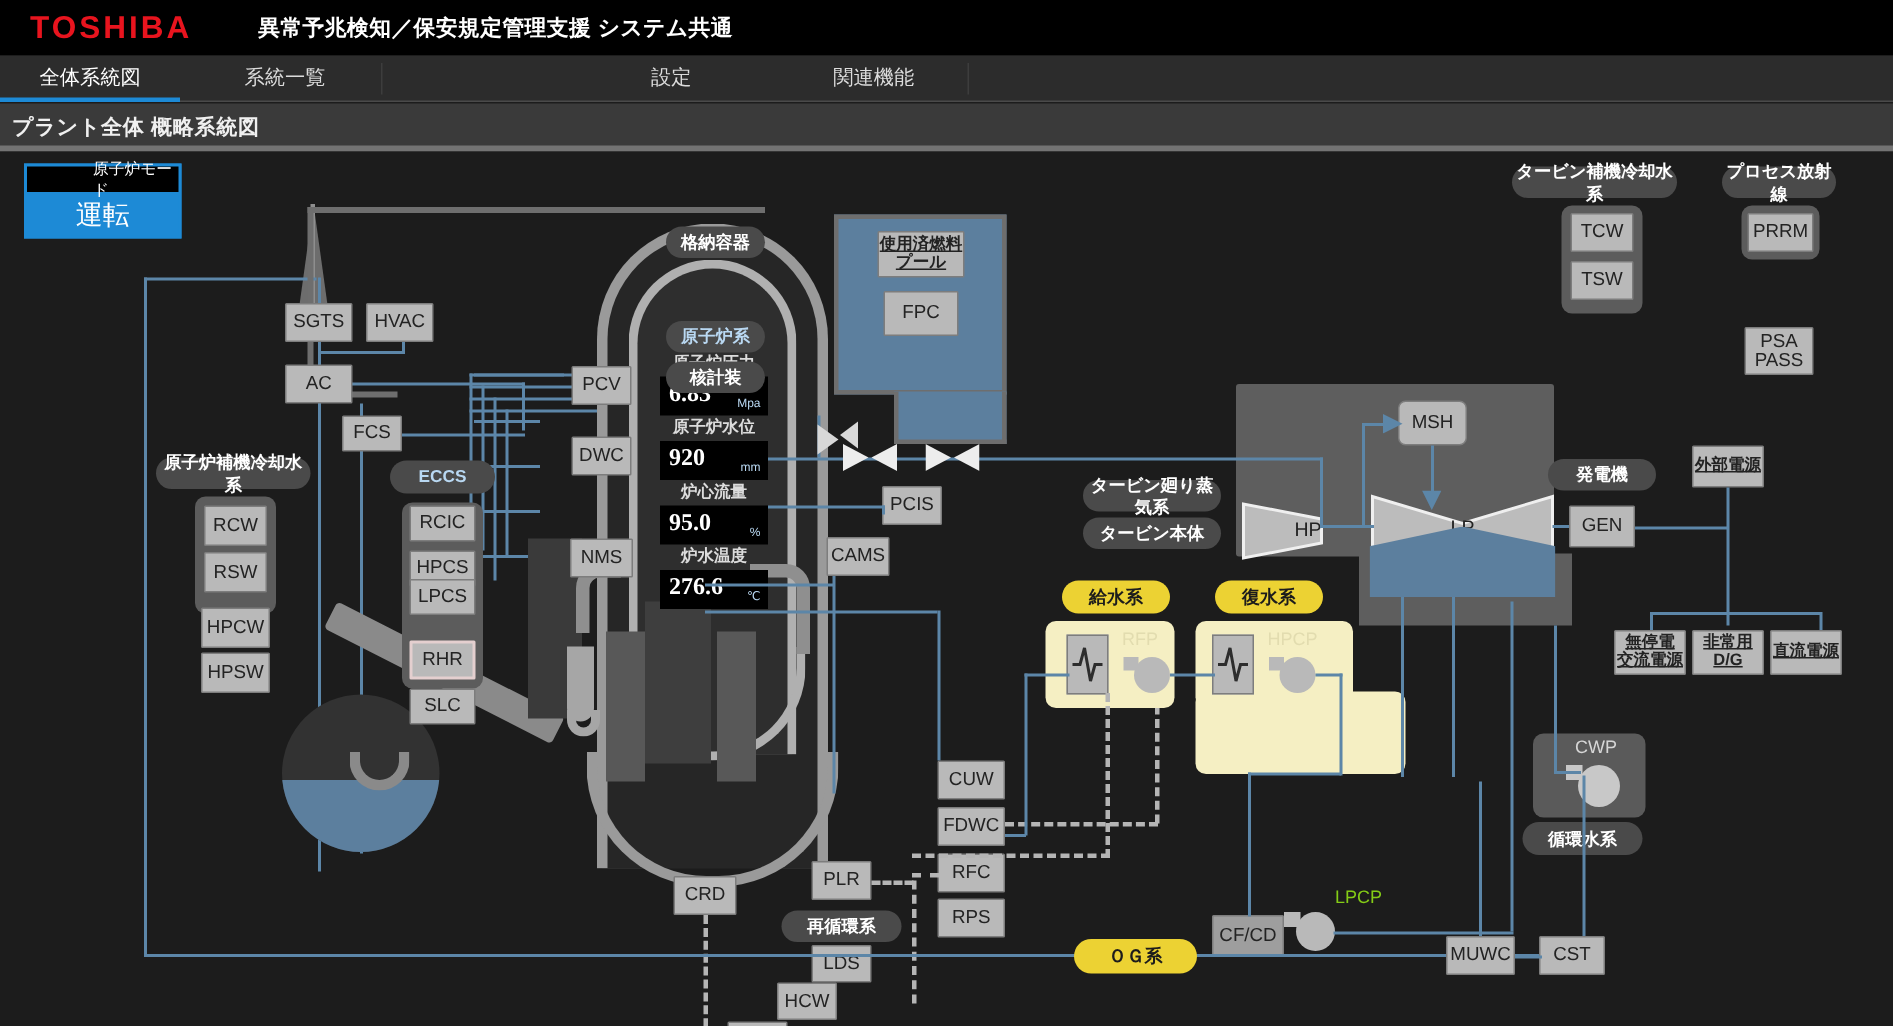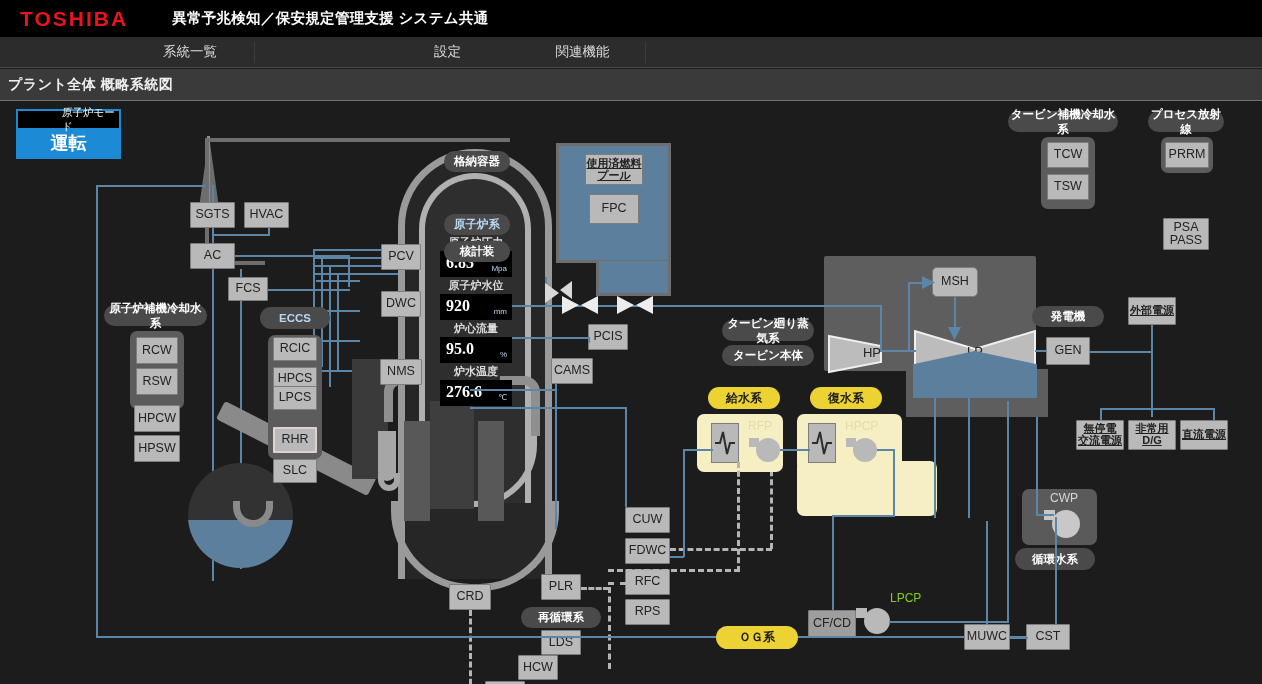--- a/index.html
+++ b/index.html
@@ -37,21 +37,21 @@
   .tab.active{ color:#ffffff; }
   .tab.active::after{
     content:""; position:absolute; left:0; right:0; bottom:0; height:3px;
     background:#1d8ad6;
   }
   .tabsep{ position:absolute; top:5px; width:1px; height:21px; background:#3d3d3d; }
 
   
   #subbar{
     position:absolute; left:0; top:69px; width:1262px; height:32px;
-    background:#3a3a3a; border-bottom:1px solid #737373;
+    background:#3a3a3a; border-bottom:4px solid #737373;
   }
   #subbar .txt{
     position:absolute; left:8px; top:7px; font-size:14px; font-weight:bold;
     color:#f0f0f0; letter-spacing:0.5px;
   }
 
   
   #canvas{
     position:absolute; left:0; top:101px; width:1262px; height:583px;
     background:#1c1c1c; overflow:hidden;
@@ -86,41 +86,42 @@
   .dash-v{ width:0; border-left:3px dashed #b5b5b5; }
   .water{ background:#5c7f9e; }
 
   
   #mode-box{ left:16px; top:8px; width:105px; height:50px;
              border:2px solid #1d8ad6; background:#1d8ad6; }
   #mode-head{ position:absolute; left:0; top:0; width:101px; height:17px;
               background:#000; color:#fff; font-size:10.5px;
               display:flex; align-items:center; justify-content:center;padding-left:44px; }
   #mode-val{ position:absolute; left:0; top:17px; width:101px; height:29px;
-             color:#fff; font-size:18px; font-weight:bold;
+             color:#fff; font-size:18px; font-weight:normal;
              display:flex; align-items:center; justify-content:center; }
 
   
   #gauges{ left:440px; top:133px; width:72px; }
   .g-lab{ color:#dcdcdc; font-size:11px; text-align:center; height:17px;
           line-height:17px; font-weight:bold; }
   .g-val{ background:#000; height:26px; position:relative; }
   .g-num{ position:absolute; left:6px; top:3px; color:#fff; font-size:16px;
           font-weight:bold; font-family:"Liberation Serif",serif; }
   .g-unit{ position:absolute; right:5px; bottom:4px; color:#b9d8f2; font-size:8px; }
 </style>
 </head>
 <body>
 
 <div id="header">
   <div id="logo">TOSHIBA</div>
   <div id="app-title">異常予兆検知／保安規定管理支援 システム共通</div>
 </div>
 
 <div id="tabbar">
+  <div class="tab active" style="left:0px;width:120px;">全体系統図</div>
   <div class="tab" style="left:130px;width:120px;">系統一覧</div>
   <div class="tab" style="left:390px;width:115px;">設定</div>
   <div class="tab" style="left:520px;width:125px;">関連機能</div>
   <div class="tabsep" style="left:254px;"></div>
   <div class="tabsep" style="left:645px;"></div>
 </div>
 
 <div id="subbar">
   <div class="txt">プラント全体  概略系統図</div>
 </div>

